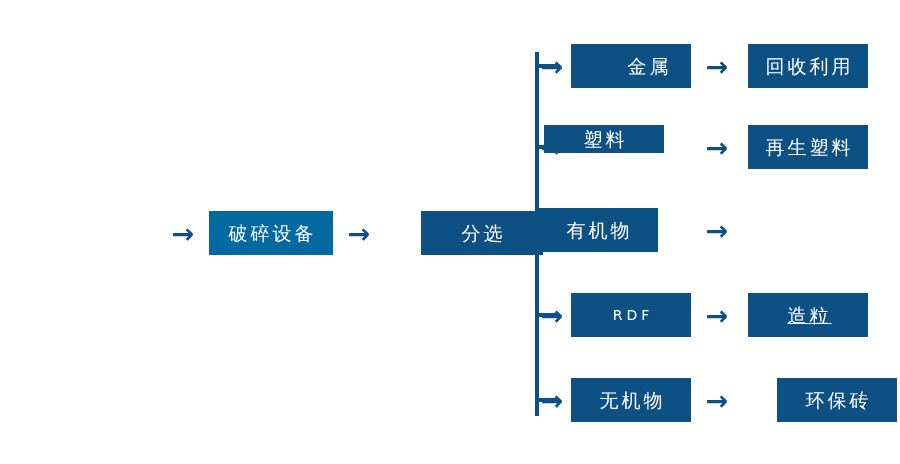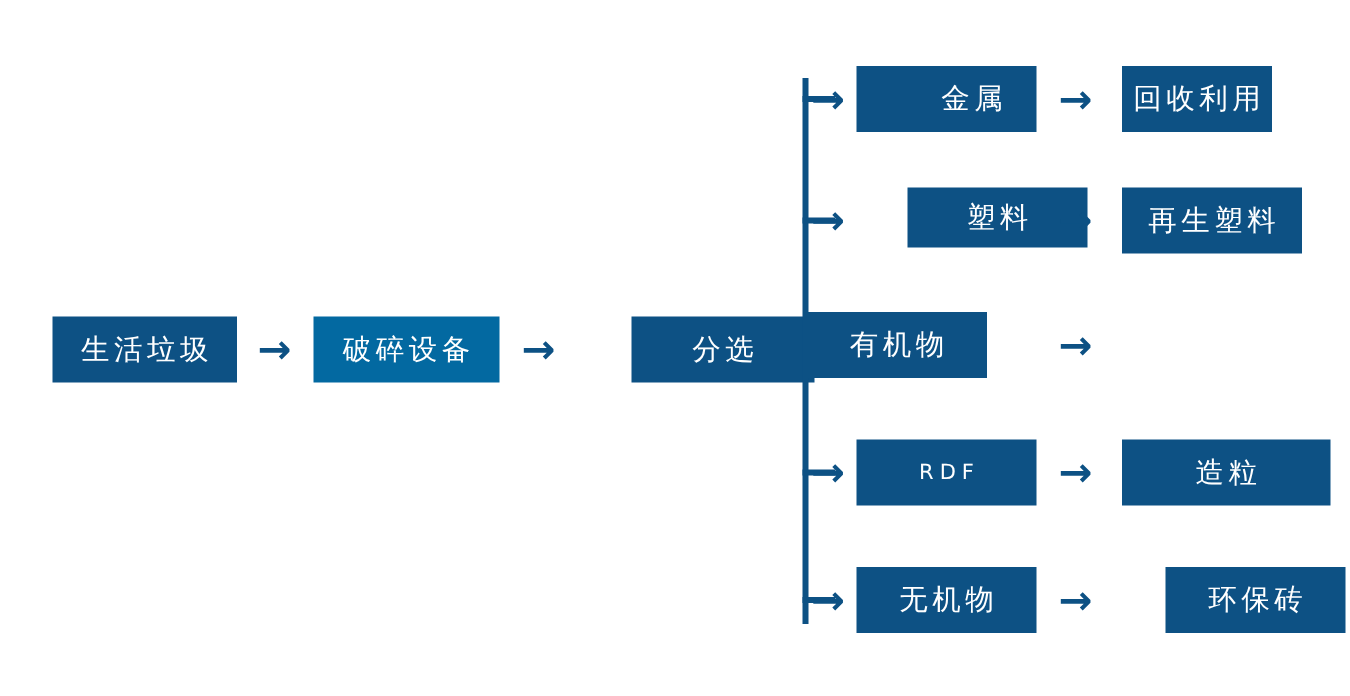--- a/index.html
+++ b/index.html
@@ -57,54 +57,53 @@
   .branch-stub {
     position: absolute;
     background: #0d5184;
   }
 </style>
 </head>
 <body>
 
 <div id="canvas">
 
-  <div class="node blue" style="left:35px; top:211px; width:123px; height:44px;">生活垃圾</div>
 
   <div class="arrow" style="left:168px; top:219px; width:30px; height:28px;">→</div>
 
   <div class="node red" style="left:209px; top:211px; width:124px; height:44px;">破碎设备</div>
 
   <div class="arrow" style="left:344px; top:219px; width:30px; height:28px;">→</div>
 
   <div class="node blue" style="left:389px; top:211px; width:122px; height:44px;margin-left:32px;">分选</div>
 
   <div class="trunk" style="left:535px; top:52px; width:4px; height:364px;"></div>
 
   <div class="branch-stub" style="left:535px; top:64px; width:22px; height:4px;"></div>
   <div class="arrow" style="left:536px; top:52px; width:32px; height:28px;">→</div>
   <div class="node blue" style="left:571px; top:44px; width:120px; height:44px;padding-left:34px;">金属</div>
   <div class="arrow" style="left:702px; top:52px; width:30px; height:28px;">→</div>
-  <div class="node blue" style="left:748px; top:44px; width:100px; height:44px;">回收利用</div>
+  <div class="node blue" style="left:748px; top:44px; width:120px; height:44px;">回收利用</div>
 
   <div class="branch-stub" style="left:535px; top:145px; width:22px; height:4px;"></div>
   <div class="arrow" style="left:536px; top:133px; width:32px; height:28px;">→</div>
-  <div class="node blue" style="left:605px; top:125px; width:120px; height:40px;">塑料</div>
+  <div class="node blue" style="left:544px; top:125px; width:120px; height:28px;">塑料</div>
   <div class="arrow" style="left:702px; top:133px; width:30px; height:28px;">→</div>
   <div class="node blue" style="left:748px; top:125px; width:120px; height:44px;">再生塑料</div>
 
   <div class="branch-stub" style="left:535px; top:228px; width:22px; height:4px;"></div>
   <div class="arrow" style="left:536px; top:216px; width:32px; height:28px;">→</div>
   <div class="node blue" style="left:538px; top:208px; width:120px; height:44px;">有机物</div>
   <div class="arrow" style="left:702px; top:216px; width:30px; height:28px;">→</div>
 
   <div class="branch-stub" style="left:535px; top:313px; width:22px; height:4px;"></div>
   <div class="arrow" style="left:536px; top:301px; width:32px; height:28px;">→</div>
   <div class="node blue latin" style="left:571px; top:293px; width:120px; height:44px;">RDF</div>
   <div class="arrow" style="left:702px; top:301px; width:30px; height:28px;">→</div>
-  <div class="node blue" style="left:748px; top:293px; width:139px; height:44px;">造粒</div>
+  <div class="node blue" style="left:748px; top:293px; width:120px; height:44px;text-decoration:underline;">造粒</div>
 
   <div class="branch-stub" style="left:535px; top:398px; width:22px; height:4px;"></div>
   <div class="arrow" style="left:536px; top:386px; width:32px; height:28px;">→</div>
   <div class="node blue" style="left:571px; top:378px; width:120px; height:44px;">无机物</div>
   <div class="arrow" style="left:702px; top:386px; width:30px; height:28px;">→</div>
   <div class="node blue" style="left:777px; top:378px; width:120px; height:44px;">环保砖</div>
 
 </div>
 
 </body></html>

